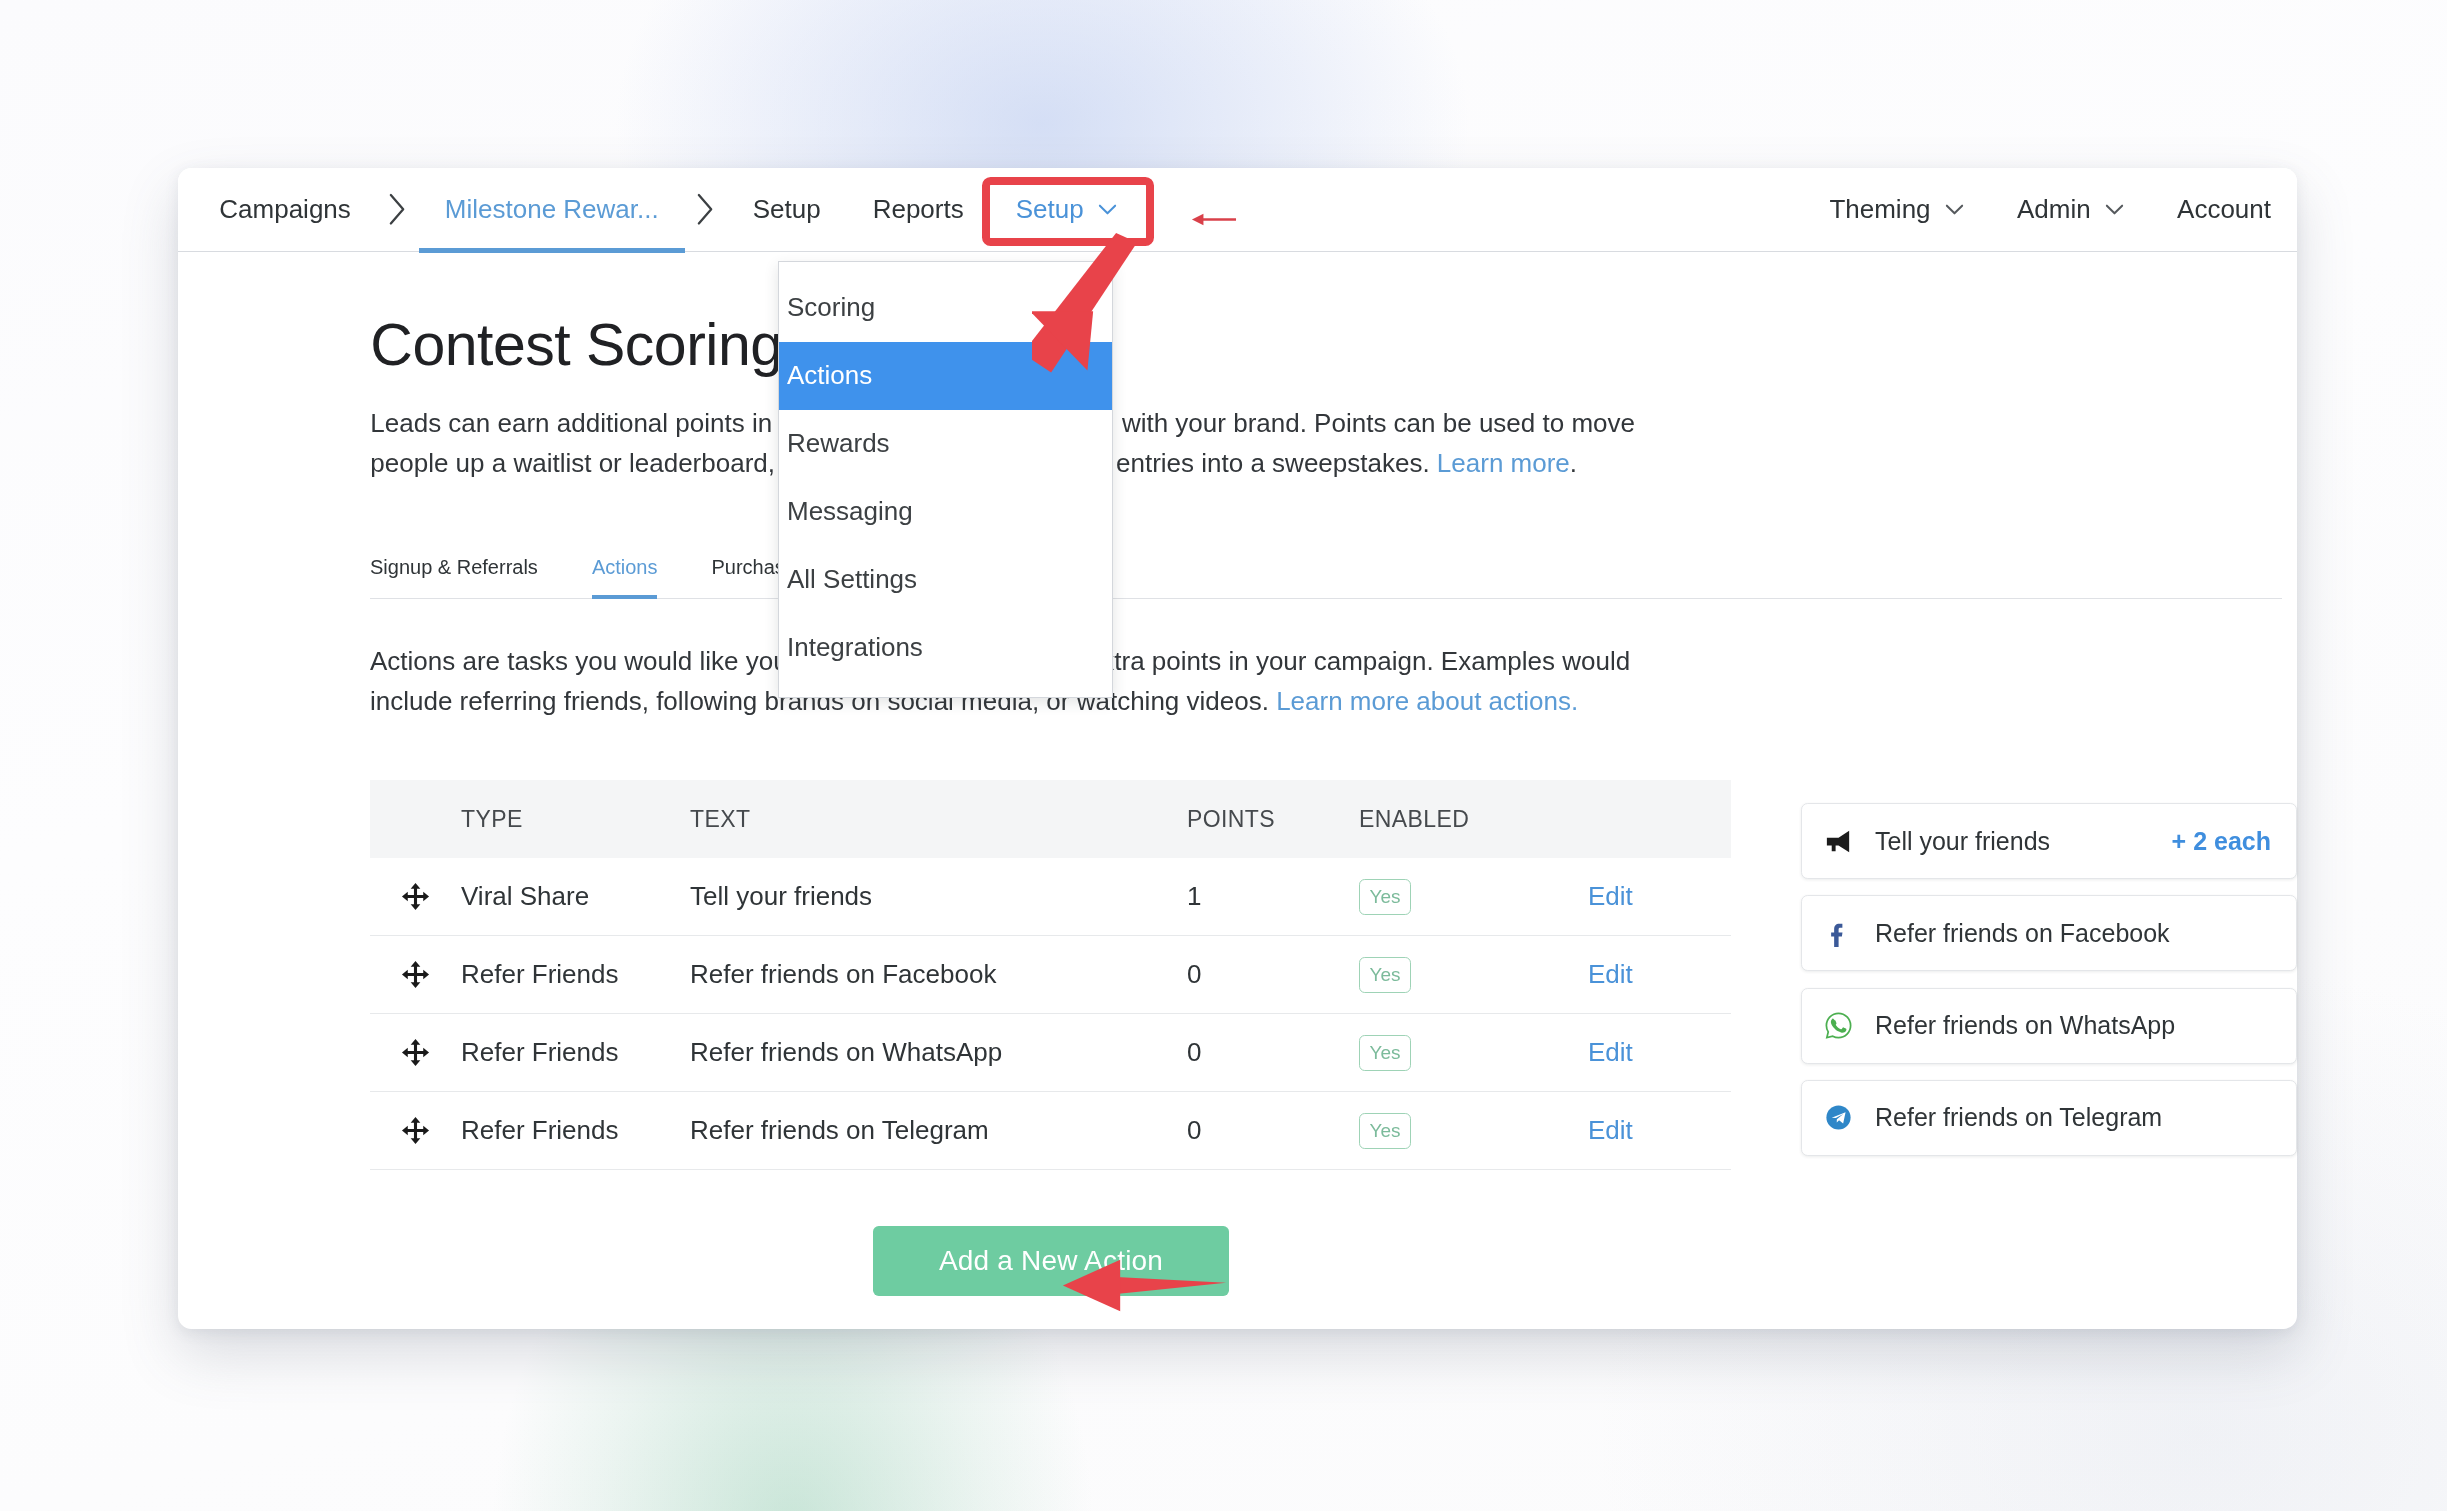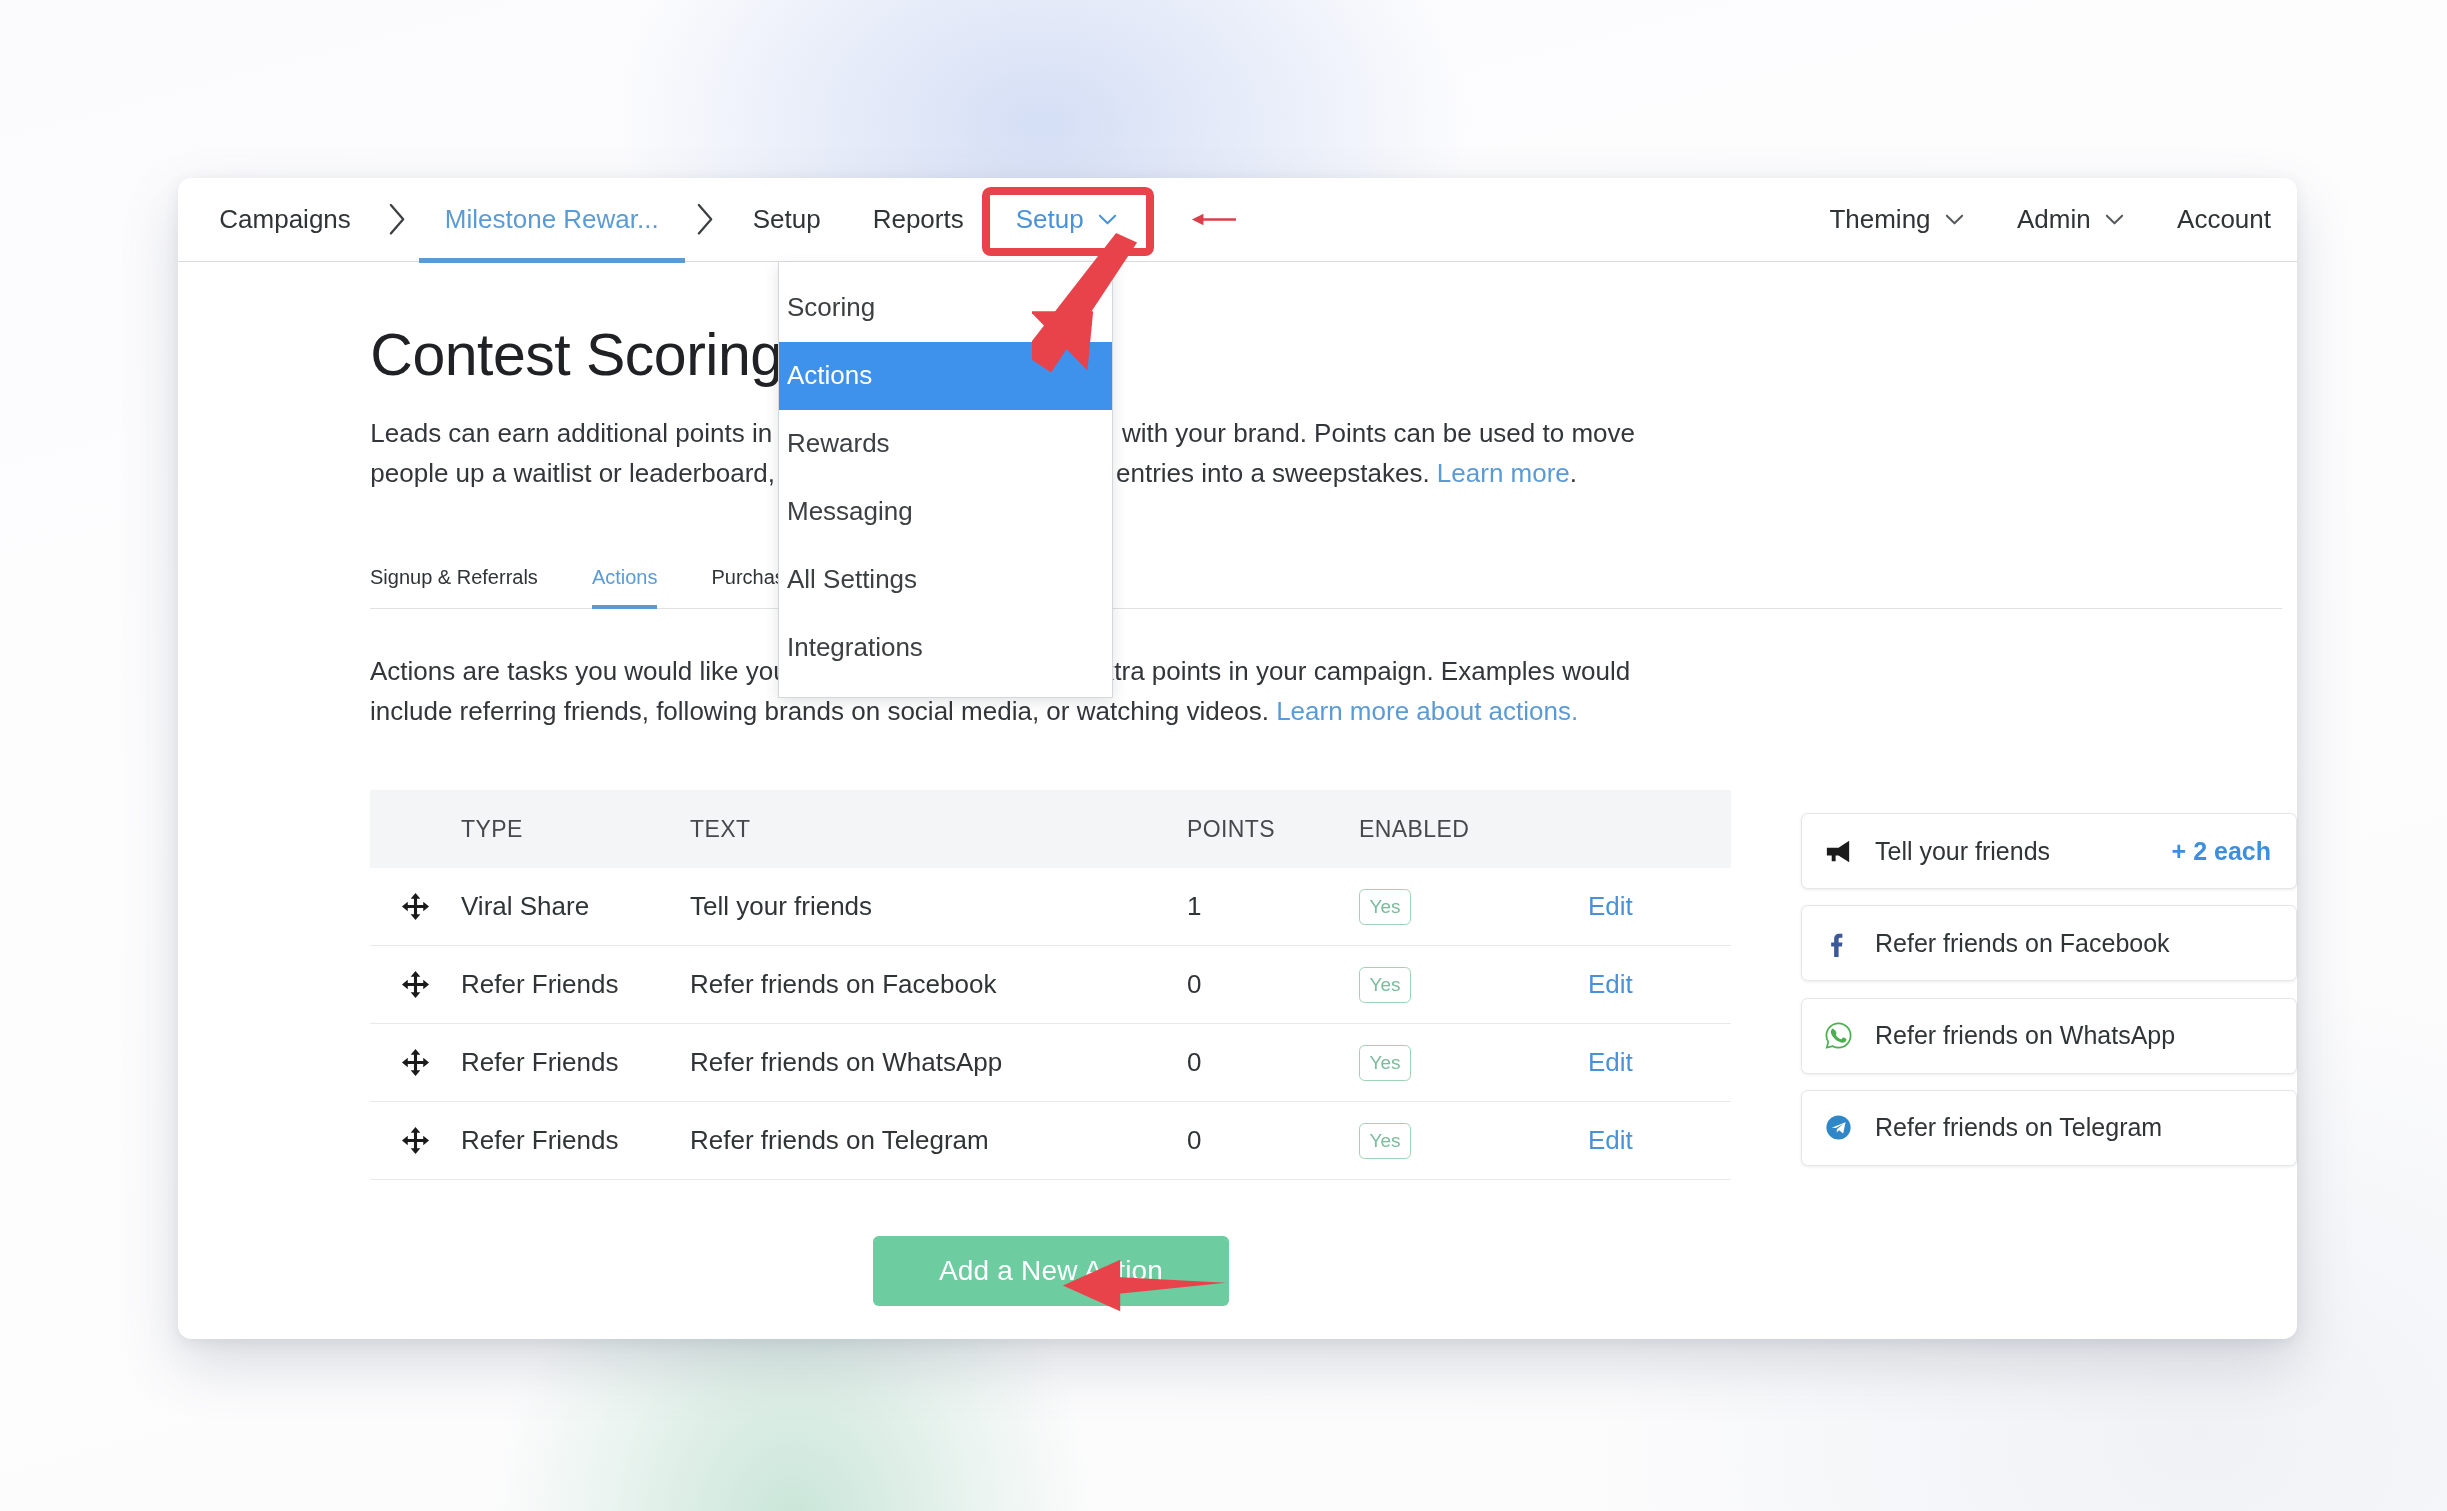--- a/index.html
+++ b/index.html
@@ -15,21 +15,21 @@
     background:
       radial-gradient(ellipse 593px 411px at 1042px 124px, rgba(180,198,238,0.55) 0%, rgba(180,198,238,0.22) 45%, rgba(255,255,255,0) 72%),
       radial-gradient(ellipse 401px 497px at 793px 1529px, rgba(124,195,160,0.40) 0%, rgba(150,205,178,0.16) 48%, rgba(255,255,255,0) 75%),
       radial-gradient(ellipse 860px 669px at 2199px 1434px, rgba(210,216,228,0.28) 0%, rgba(255,255,255,0) 70%),
       linear-gradient(165deg, #fbfbfd 0%, #fdfdfe 40%, #fbfbfc 100%);
   }
 
   
   .app-card {
     position: absolute;
-    left: 178px; top: 178px;
+    left: 178px; top: 168px;
     width: 2119px; height: 1161px;
     background: #ffffff;
     border-radius: 13.4px;
     box-shadow: 0 25px 57px rgba(80,90,110,0.20), 0 3.8px 13.4px rgba(80,90,110,0.10);
     overflow: visible;
   }
 
   
   .navbar {
     position: relative;

